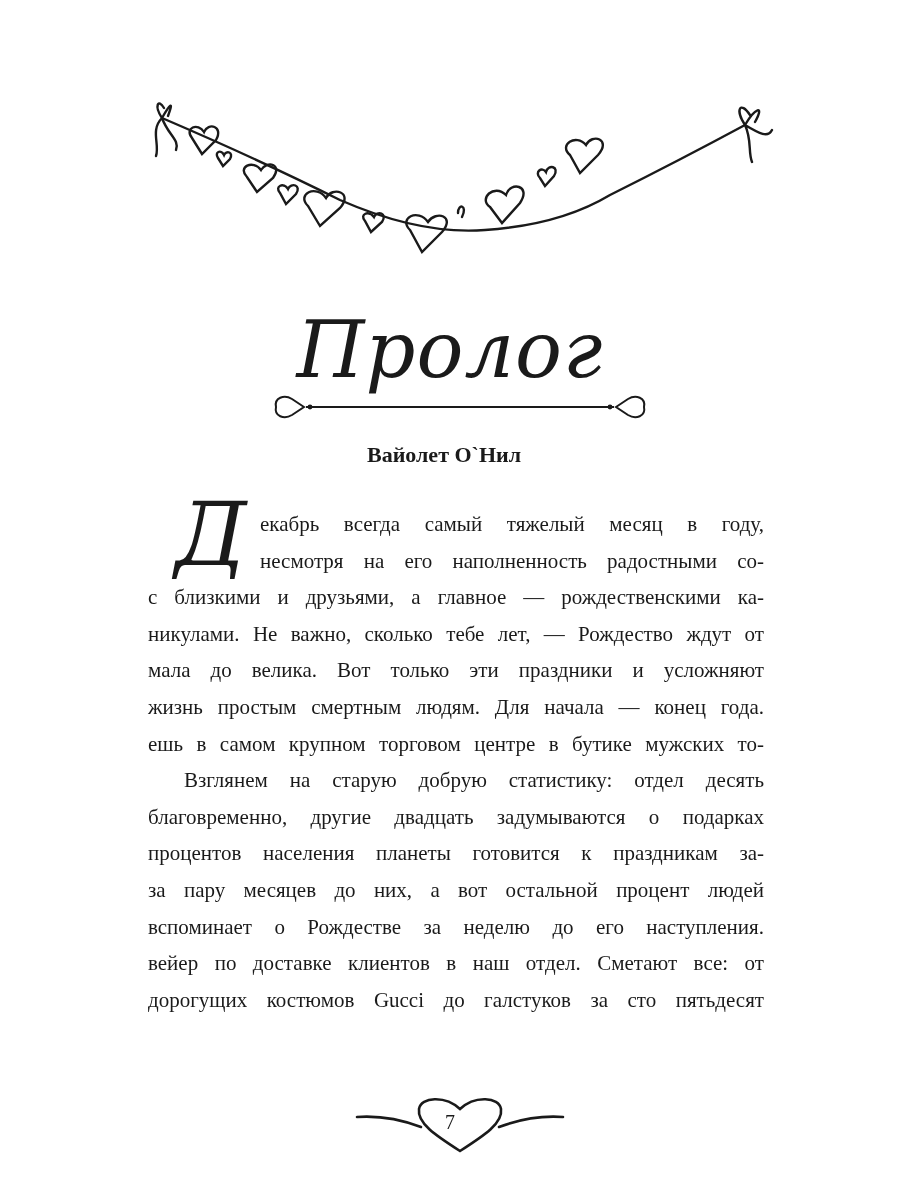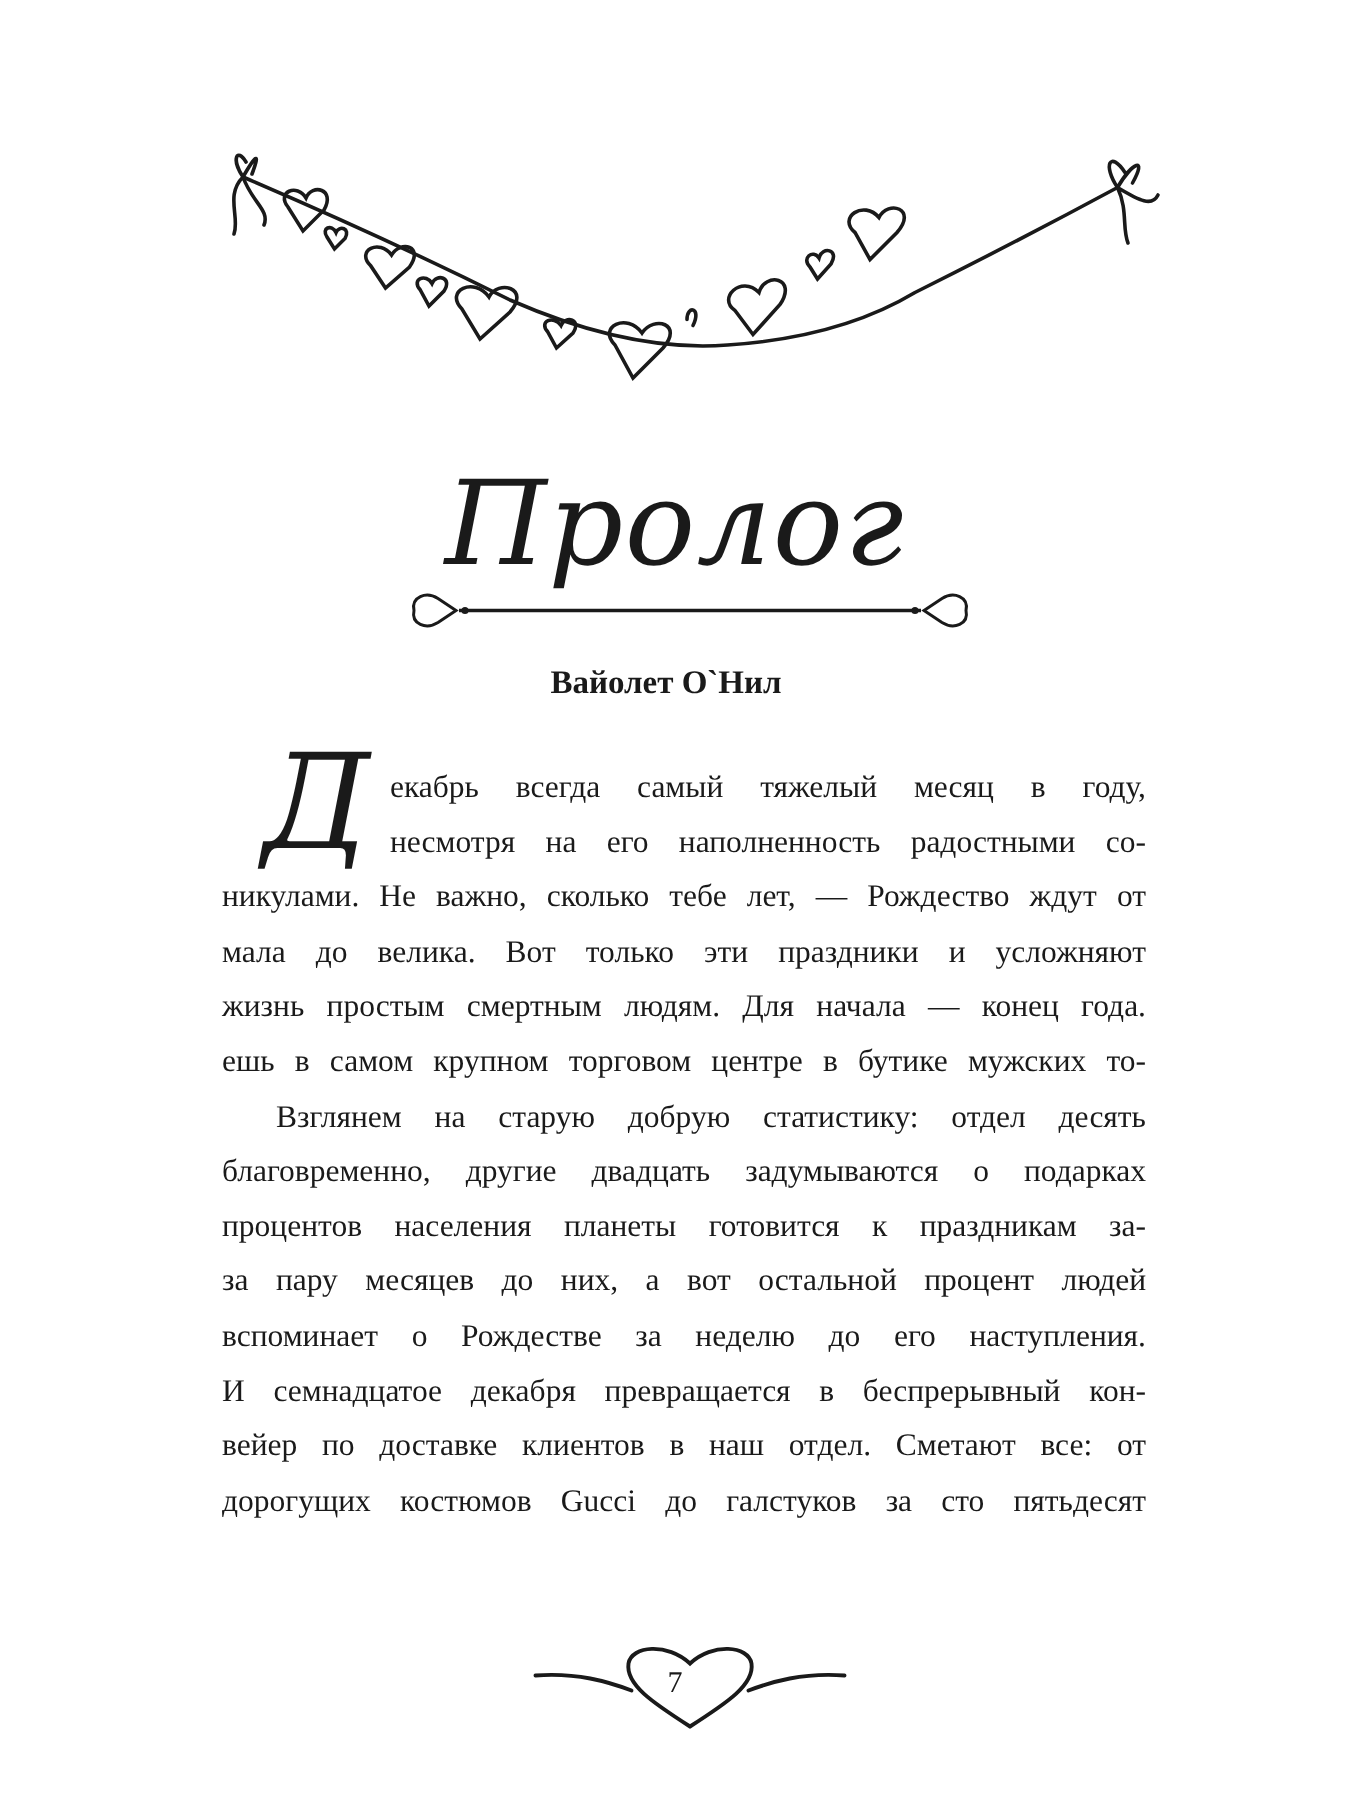--- a/index.html
+++ b/index.html
@@ -75,30 +75,30 @@
   <circle cx="340" cy="17" r="2.4" fill="#1a1a1a"></circle>
 </svg>
 
 <div class="author">Вайолет О`Нил</div>
 
 <div class="dropcap">Д</div>
 
 <div class="body-text">
   <span class="line dropline">екабрь всегда самый тяжелый месяц в году,</span>
   <span class="line dropline">несмотря на его наполненность радостными со-</span>
+  <span class="line">с близкими и друзьями, а главное — рождественскими ка-</span>
   <span class="line">никулами. Не важно, сколько тебе лет, — Рождество ждут от</span>
   <span class="line">мала до велика. Вот только эти праздники и усложняют</span>
   <span class="line">жизнь простым смертным людям. Для начала — конец года.</span>
   <span class="line">ешь в самом крупном торговом центре в бутике мужских то-</span>
   <span class="line indent">Взглянем на старую добрую статистику: отдел десять</span>
   <span class="line">благовременно, другие двадцать задумываются о подарках</span>
   <span class="line">процентов населения планеты готовится к праздникам за-</span>
   <span class="line">за пару месяцев до них, а вот остальной процент людей</span>
   <span class="line">вспоминает о Рождестве за неделю до его наступления.</span>
-  <span class="line">И семнадцатое декабря превращается в беспрерывный кон-</span>
   <span class="line">вейер по доставке клиентов в наш отдел. Сметают все: от</span>
   <span class="line">дорогущих костюмов Gucci до галстуков за сто пятьдесят</span>
 </div>
 
 <svg class="page-footer" viewBox="0 0 210 60">
   <g fill="none" stroke="#1a1a1a" stroke-width="2.6" stroke-linecap="round">
     <path d="M105,56 C80,40 62,28 64,14 C66,2 90,0 105,14 C120,0 144,2 146,14 C148,28 130,40 105,56 Z"></path>
     <path d="M2,22 C30,20 50,26 66,32"></path>
     <path d="M208,22 C180,20 160,26 144,32"></path>
   </g>

